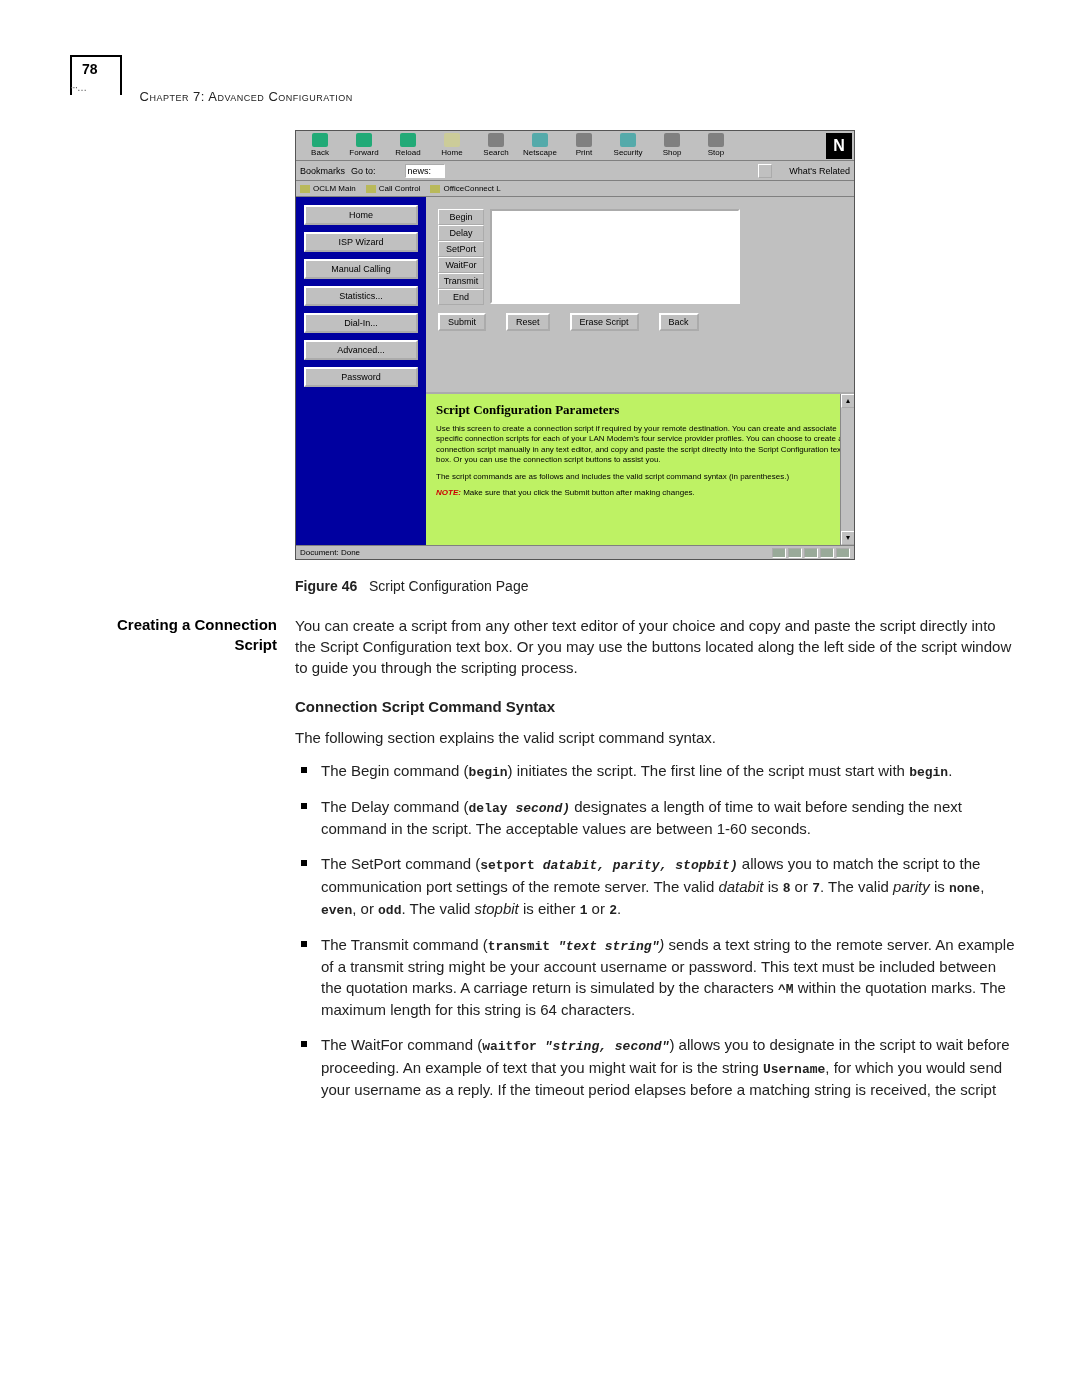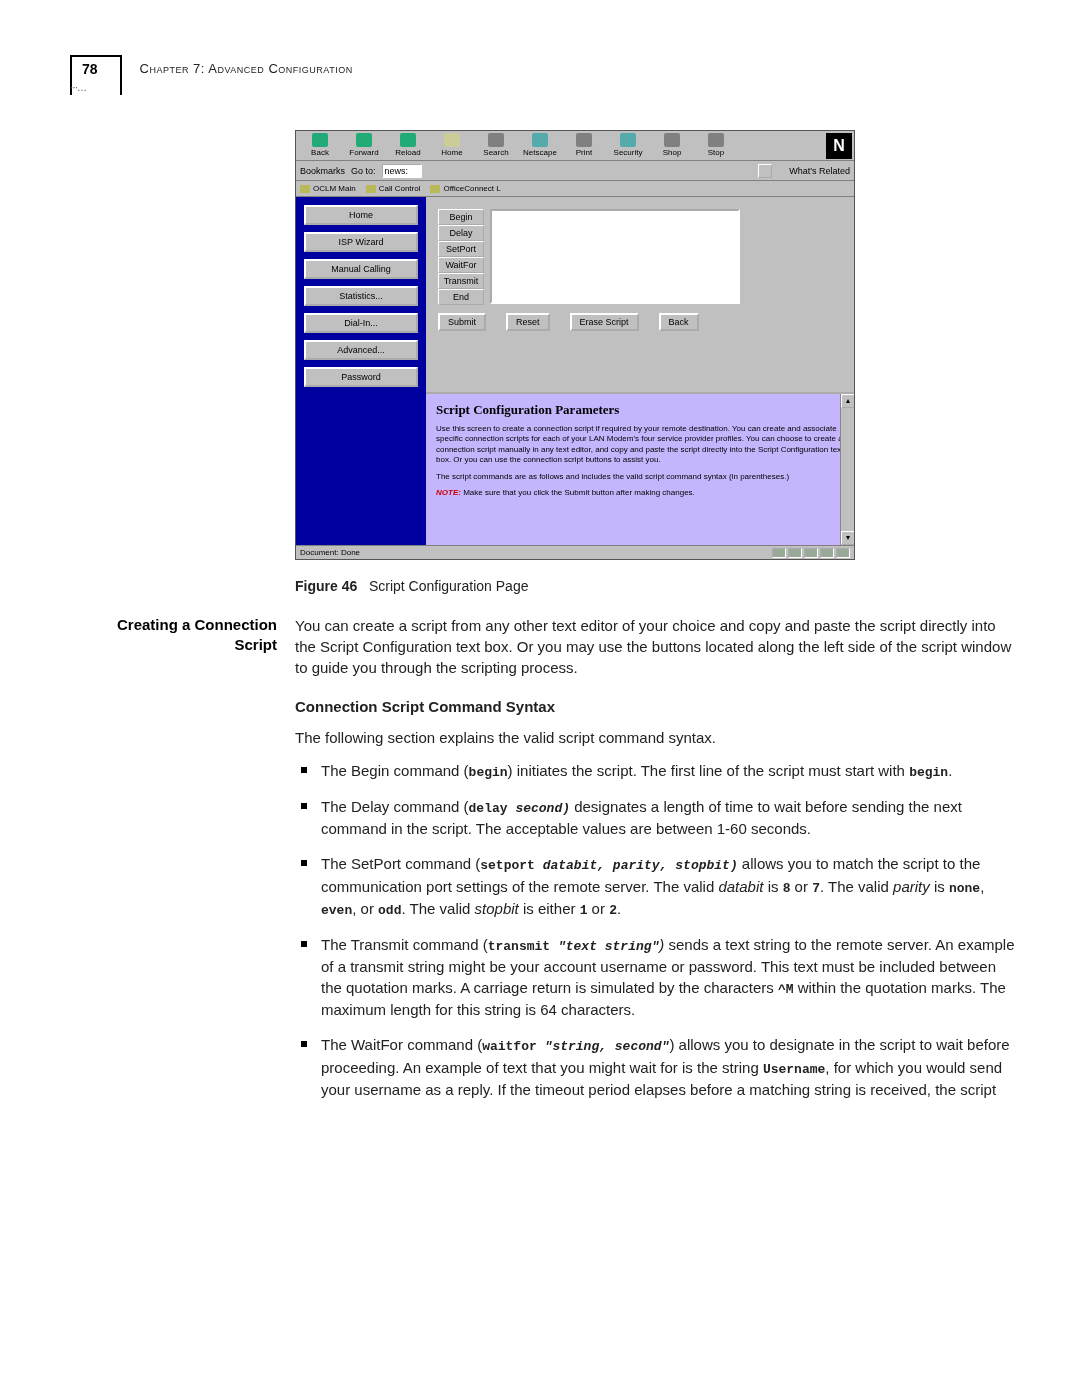--- a/index.html
+++ b/index.html
@@ -35,20 +35,21 @@
     letter-spacing: -1px;
     color: #555;
   }
   .chapter-title {
     font-size: 13px;
     font-variant: small-caps;
     letter-spacing: 0.5px;
     padding-top: 6px;
     padding-left: 18px;
     color: #222;
+    margin-top: 28px;
   }
 
   .screenshot-wrap {
     position: absolute;
     top: 130px;
     left: 295px;
     width: 560px;
     height: 430px;
     border: 1px solid #555;
     background: #c0c0c0;
@@ -108,20 +109,21 @@
     font-size: 9px;
   }
   .addr-bar .bk { display: flex; align-items: center; gap: 3px; }
   .addr-bar input {
     height: 14px;
     font-size: 9px;
     border: 1px inset #fff;
     background: #fff;
     width: 40px;
     padding: 0 2px;
+    margin-left: 23px;
   }
   .addr-bar .related {
     margin-left: auto;
     display: flex;
     align-items: center;
     gap: 17px;
   }
   .addr-bar .dd {
     width: 14px; height: 14px; background: #c0c0c0; border: 1px outset #fff;
   }
@@ -209,21 +211,21 @@
     border: 2px outset #fff;
     font-size: 9px;
     padding: 2px 8px;
   }
   .help-pane {
     position: absolute;
     left: 0;
     right: 0;
     bottom: 0;
     top: 195px;
-    background: #c4b5fd;
+    background: #bef264;
     border-top: 2px inset #fff;
     padding: 8px 10px;
     font-size: 9px;
     overflow: hidden;
   }
   .help-pane h3 {
     font-family: Georgia, serif;
     font-size: 13px;
     font-weight: bold;
     margin-bottom: 6px;

